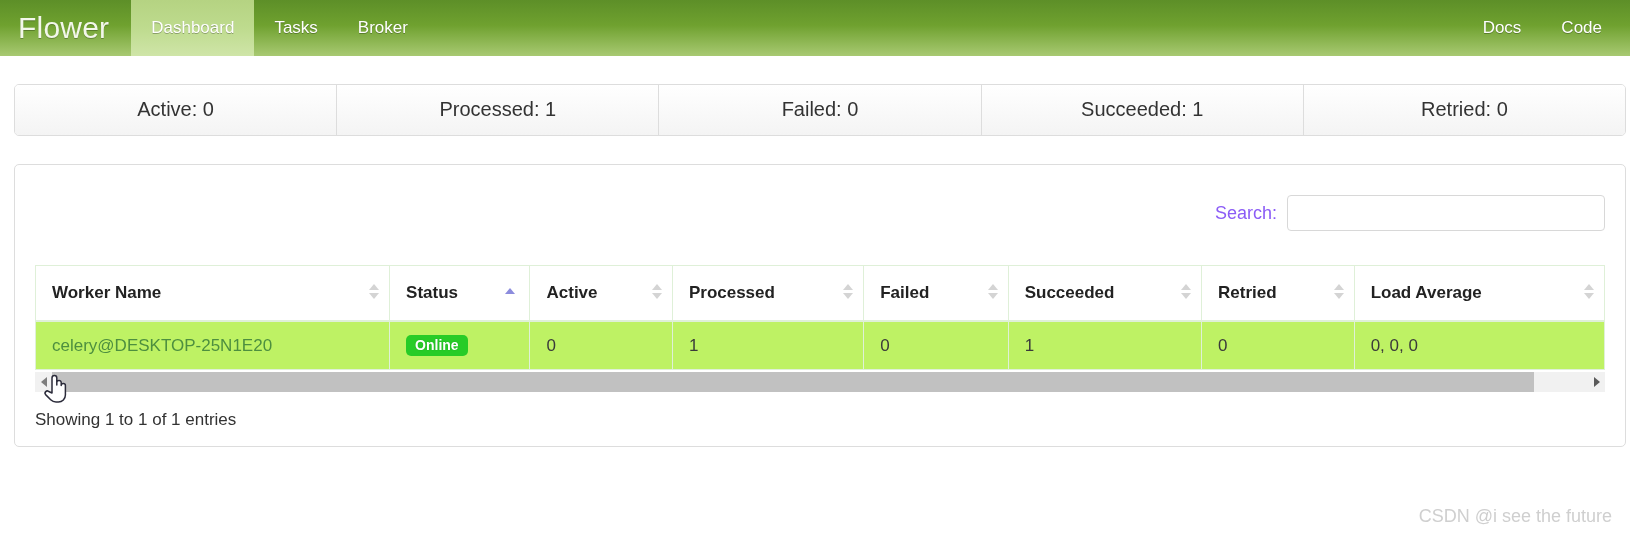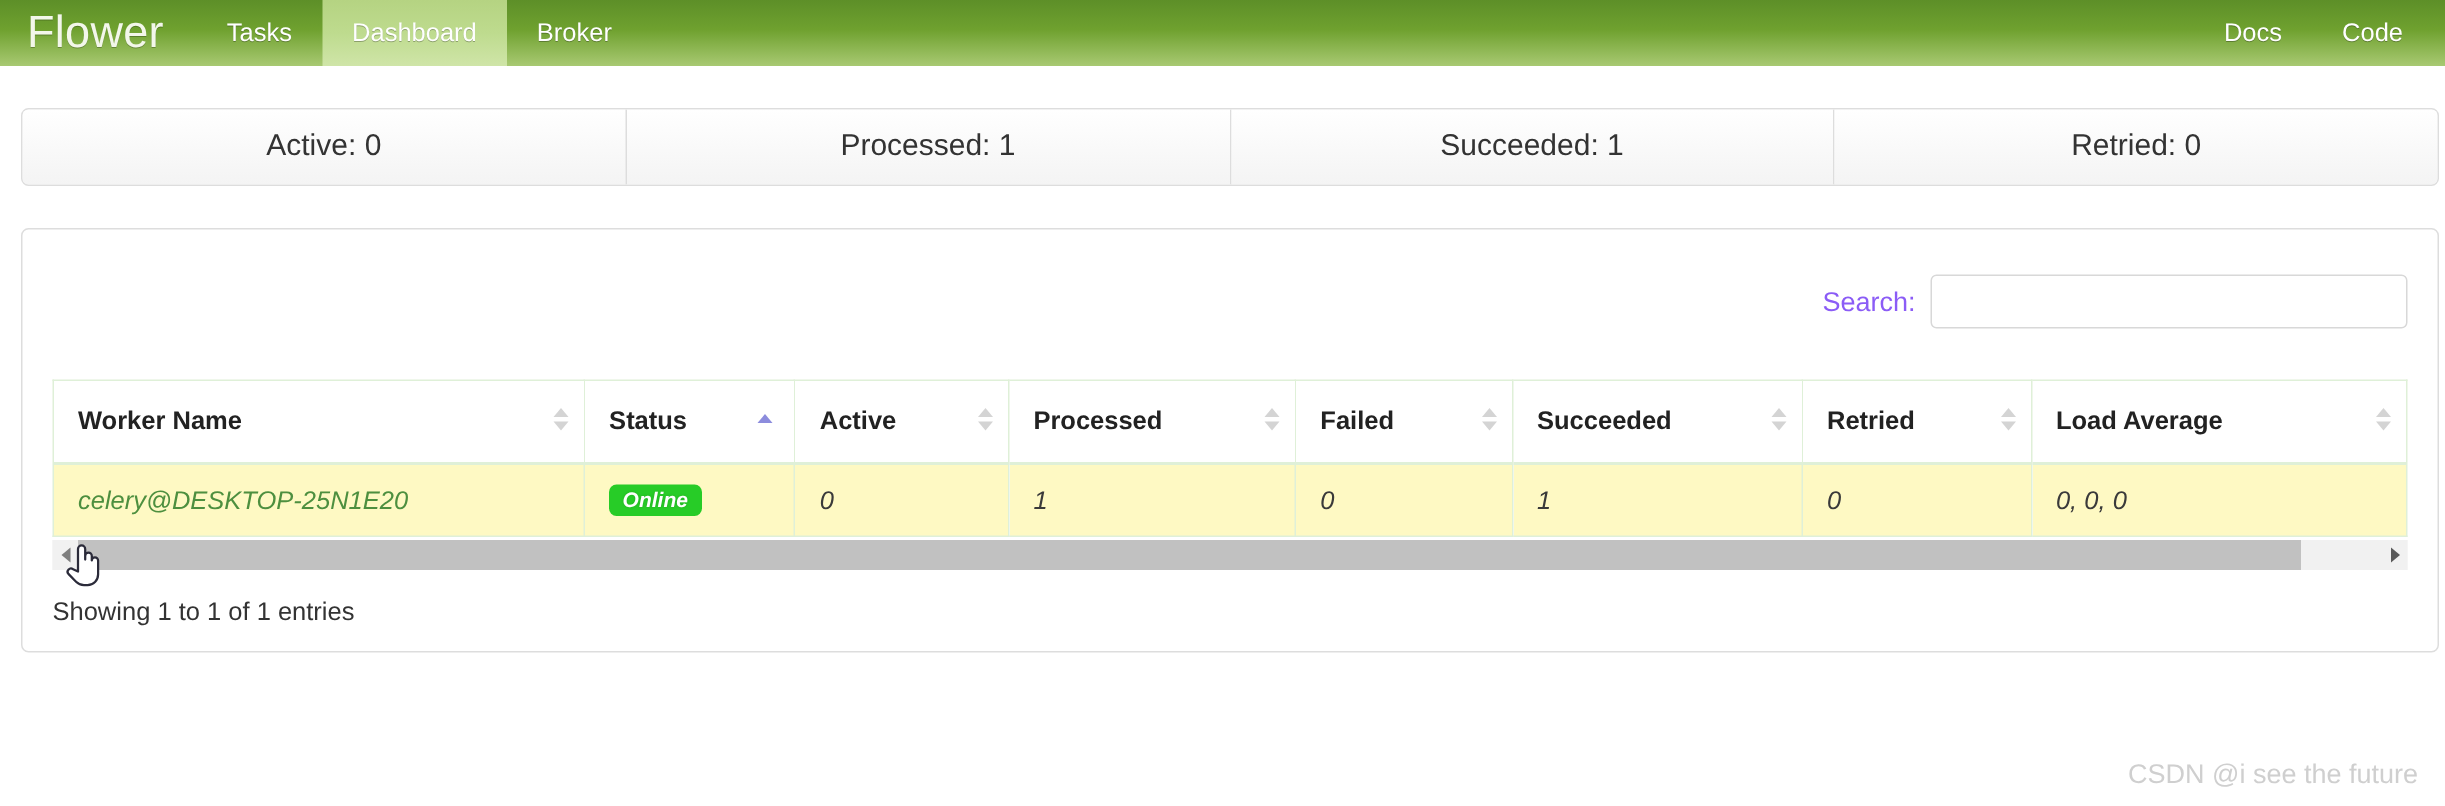--- a/index.html
+++ b/index.html
@@ -6,21 +6,21 @@
   html, body {
     margin: 0; padding: 0;
     width: 1630px; height: 537px;
     background: #ffffff;
     font-family: "Liberation Sans", sans-serif;
     overflow: hidden;
   }
 
   
   .navbar {
-    height: 44px;
+    height: 56px;
     width: 100%;
     background: linear-gradient(to bottom, #5d8f28 0%, #6fa12f 45%, #a8c972 100%);
     display: flex;
     align-items: stretch;
     position: relative;
   }
   .brand {
     display: flex; align-items: center;
     padding: 0 22px 0 18px;
     color: #f3f7ea;
@@ -129,28 +129,27 @@
     font-weight: bold;
     color: #222222;
     text-align: left;
     padding: 17px 12px 17px 16px;
     position: relative;
     cursor: pointer;
     white-space: nowrap;
     overflow: hidden;
   }
   table.dt tbody td {
-    background: #fef9c3;
+    background: #bef264;
     border: 1px solid #dff0d8;
     font-size: 17px;
     color: #3a3a3a;
     padding: 13px 12px 13px 16px;
     white-space: nowrap;
     overflow: hidden;
-    font-style: italic;
   }
   td.worker-cell a {
     color: #4d8f3f;
     text-decoration: none;
     cursor: pointer;
   }
 
   
   .sort-ind {
     position: absolute;
@@ -250,34 +249,35 @@
     font-size: 18px;
     white-space: nowrap;
   }
 </style>
 </head>
 <body>
 
 <div class="navbar">
   <div class="brand">Flower</div>
   <div class="nav-items">
+    <div class="nav-item active">Dashboard</div>
     <div class="nav-item">Tasks</div>
-    <div class="nav-item active">Dashboard</div>
     <div class="nav-item">Broker</div>
   </div>
   <div class="nav-right">
     <div class="nav-item">Docs</div>
     <div class="nav-item">Code</div>
   </div>
 </div>
 
 <div class="stats-wrap">
   <div class="stats">
     <div class="stat">Active: 0</div>
     <div class="stat">Processed: 1</div>
+    <div class="stat">Failed: 0</div>
     <div class="stat">Succeeded: 1</div>
     <div class="stat">Retried: 0</div>
   </div>
 </div>
 
 <div class="panel-wrap">
   <div class="panel">
 
     <div class="search-row">
       <label class="search-label">Search:</label>

